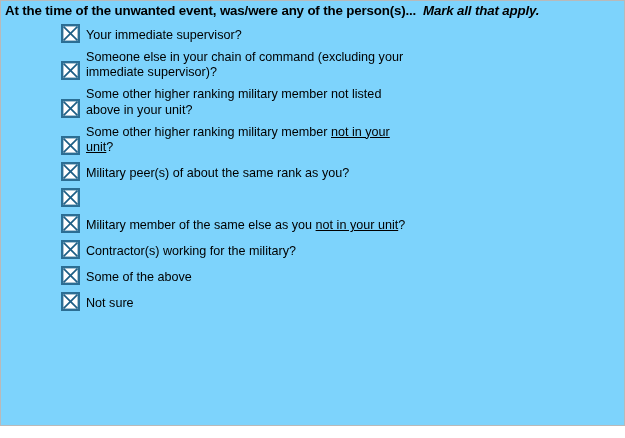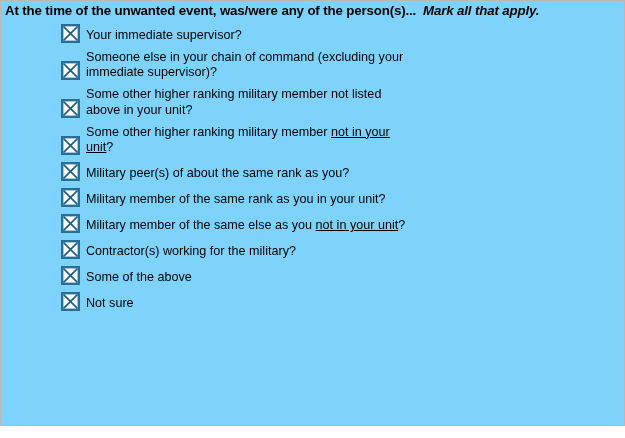--- a/index.html
+++ b/index.html
@@ -117,21 +117,20 @@
           <line x1="16.4" y1="2.6" x2="2.6" y2="16.4" stroke="#1d5f86" stroke-width="1.7"></line>
         </svg>
         <div class="option-label"><span>Military peer(s) of about the same rank as you?</span></div>
       </div>
       <div class="option-row">
         <svg class="checkbox" viewBox="0 0 19 19">
           <rect x="1.2" y="1.2" width="16.6" height="16.6" fill="#ffffff" stroke="#2b6e94" stroke-width="2.4"></rect>
           <line x1="2.6" y1="2.6" x2="16.4" y2="16.4" stroke="#1d5f86" stroke-width="1.7"></line>
           <line x1="16.4" y1="2.6" x2="2.6" y2="16.4" stroke="#1d5f86" stroke-width="1.7"></line>
         </svg>
-        <div class="option-label"><span>Military member of the same rank as you in your unit?</span></div>
       </div>
       <div class="option-row">
         <svg class="checkbox" viewBox="0 0 19 19">
           <rect x="1.2" y="1.2" width="16.6" height="16.6" fill="#ffffff" stroke="#2b6e94" stroke-width="2.4"></rect>
           <line x1="2.6" y1="2.6" x2="16.4" y2="16.4" stroke="#1d5f86" stroke-width="1.7"></line>
           <line x1="16.4" y1="2.6" x2="2.6" y2="16.4" stroke="#1d5f86" stroke-width="1.7"></line>
         </svg>
         <div class="option-label"><span>Military member of the same else as you </span><u>not in your unit</u><span>?</span></div>
       </div>
       <div class="option-row">

